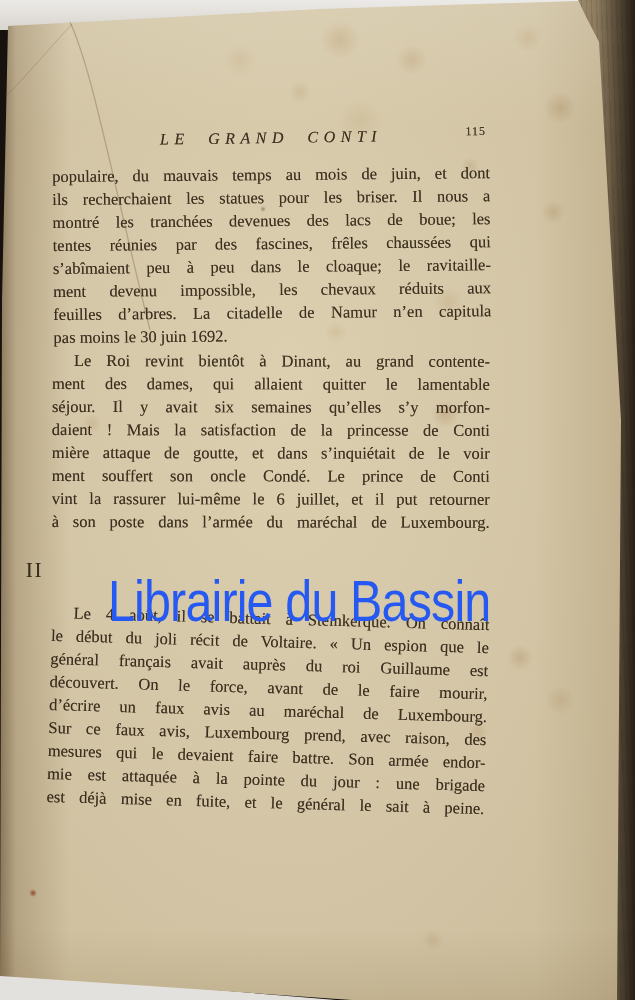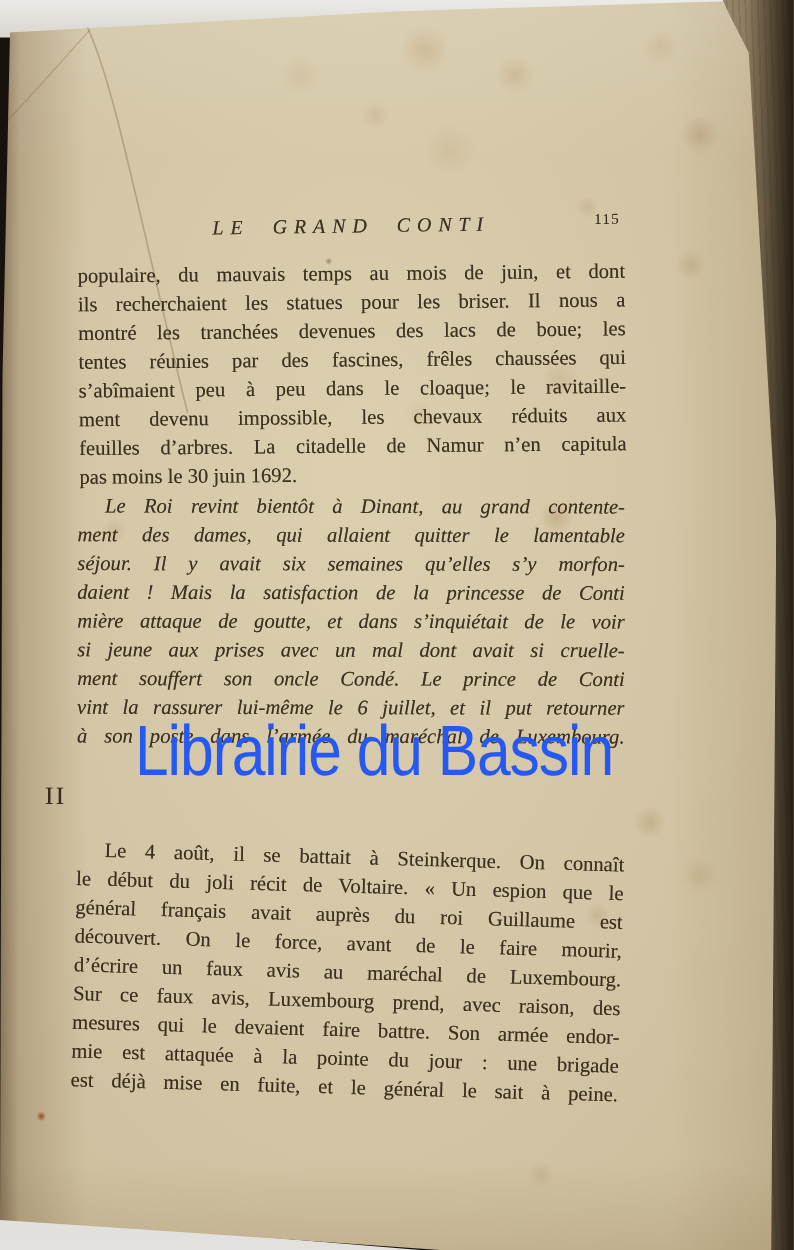--- a/index.html
+++ b/index.html
@@ -76,47 +76,46 @@
       radial-gradient(circle at 560px 700px, rgba(150,105,55,.16), rgba(0,0,0,0) 15px),
       radial-gradient(circle at 478px 732px, rgba(150,105,55,.18), rgba(0,0,0,0) 10px),
       radial-gradient(circle at 433px 940px, rgba(150,105,55,.15), rgba(0,0,0,0) 11px),
       radial-gradient(circle at 33px 893px,  rgba(140,55,25,.85),  rgba(0,0,0,0) 4px);
   }
 
   .creases { position: absolute; left: 0; top: 0; z-index: 4; pointer-events: none; }
 
   
   .text-block {
-    position: absolute; left: 62px; top: 126px; width: 438px;
+    position: absolute; left: 52px; top: 126px; width: 438px;
     z-index: 5;
     color: #473c2f;
     font-size: 16.5px;
     line-height: 23px;
     mix-blend-mode: multiply;
     text-shadow: 0 0 0.5px rgba(70,55,38,.55);
-    margin-top: 44px;
   }
   .header-row { position: relative; height: 24px; margin-bottom: 15px; transform: rotate(-0.8deg); }
   .running-title {
     display: block; text-align: center;
     font-style: italic; font-size: 16px;
     letter-spacing: 5.5px; word-spacing: 9px;
   }
   .page-number {
     position: absolute; right: 4px; top: -3px;
     font-size: 12px; letter-spacing: 1px;
   }
   .para .line {
     text-align: justify; text-align-last: justify;
     height: 23px; overflow: hidden; white-space: normal;
   }
   .para.last-short .line:last-child { text-align-last: left; }
   .para.indent .line:first-child { text-indent: 22px; }
   .p1 { transform: rotate(-0.5deg); transform-origin: left top; }
-  .p2 { transform: rotate(0.1deg);  transform-origin: left top; font-style: italic; }
+  .p2 { transform: rotate(0.1deg);  transform-origin: left top; }
   .p3 { transform: rotate(1.6deg);  transform-origin: left top; }
   .section-heading {
     text-align: left; font-size: 20px; letter-spacing: 2px;
     margin-top: 26px; margin-bottom: 19px;
     transform: translateX(-26px);
   }
 
   
   .watermark {
     position: absolute; left: 108px; top: 572px;
@@ -162,21 +161,20 @@
         <div class="line">feuilles d’arbres. La citadelle de Namur n’en capitula</div>
         <div class="line">pas moins le 30 juin 1692.</div>
       </div>
 
     <div class="para p2 indent">
         <div class="line">Le Roi revint bientôt à Dinant, au grand contente-</div>
         <div class="line">ment des dames, qui allaient quitter le lamentable</div>
         <div class="line">séjour. Il y avait six semaines qu’elles s’y morfon-</div>
         <div class="line">daient ! Mais la satisfaction de la princesse de Conti</div>
         <div class="line">mière attaque de goutte, et dans s’inquiétait de le voir</div>
-        <div class="line">si jeune aux prises avec un mal dont avait si cruelle-</div>
         <div class="line">ment souffert son oncle Condé. Le prince de Conti</div>
         <div class="line">vint la rassurer lui-même le 6 juillet, et il put retourner</div>
         <div class="line">à son poste dans l’armée du maréchal de Luxembourg.</div>
       </div>
 
     <div class="section-heading">II</div>
 
     <div class="para p3 indent">
         <div class="line">Le 4 août, il se battait à Steinkerque. On connaît</div>
         <div class="line">le début du joli récit de Voltaire. « Un espion que le</div>

